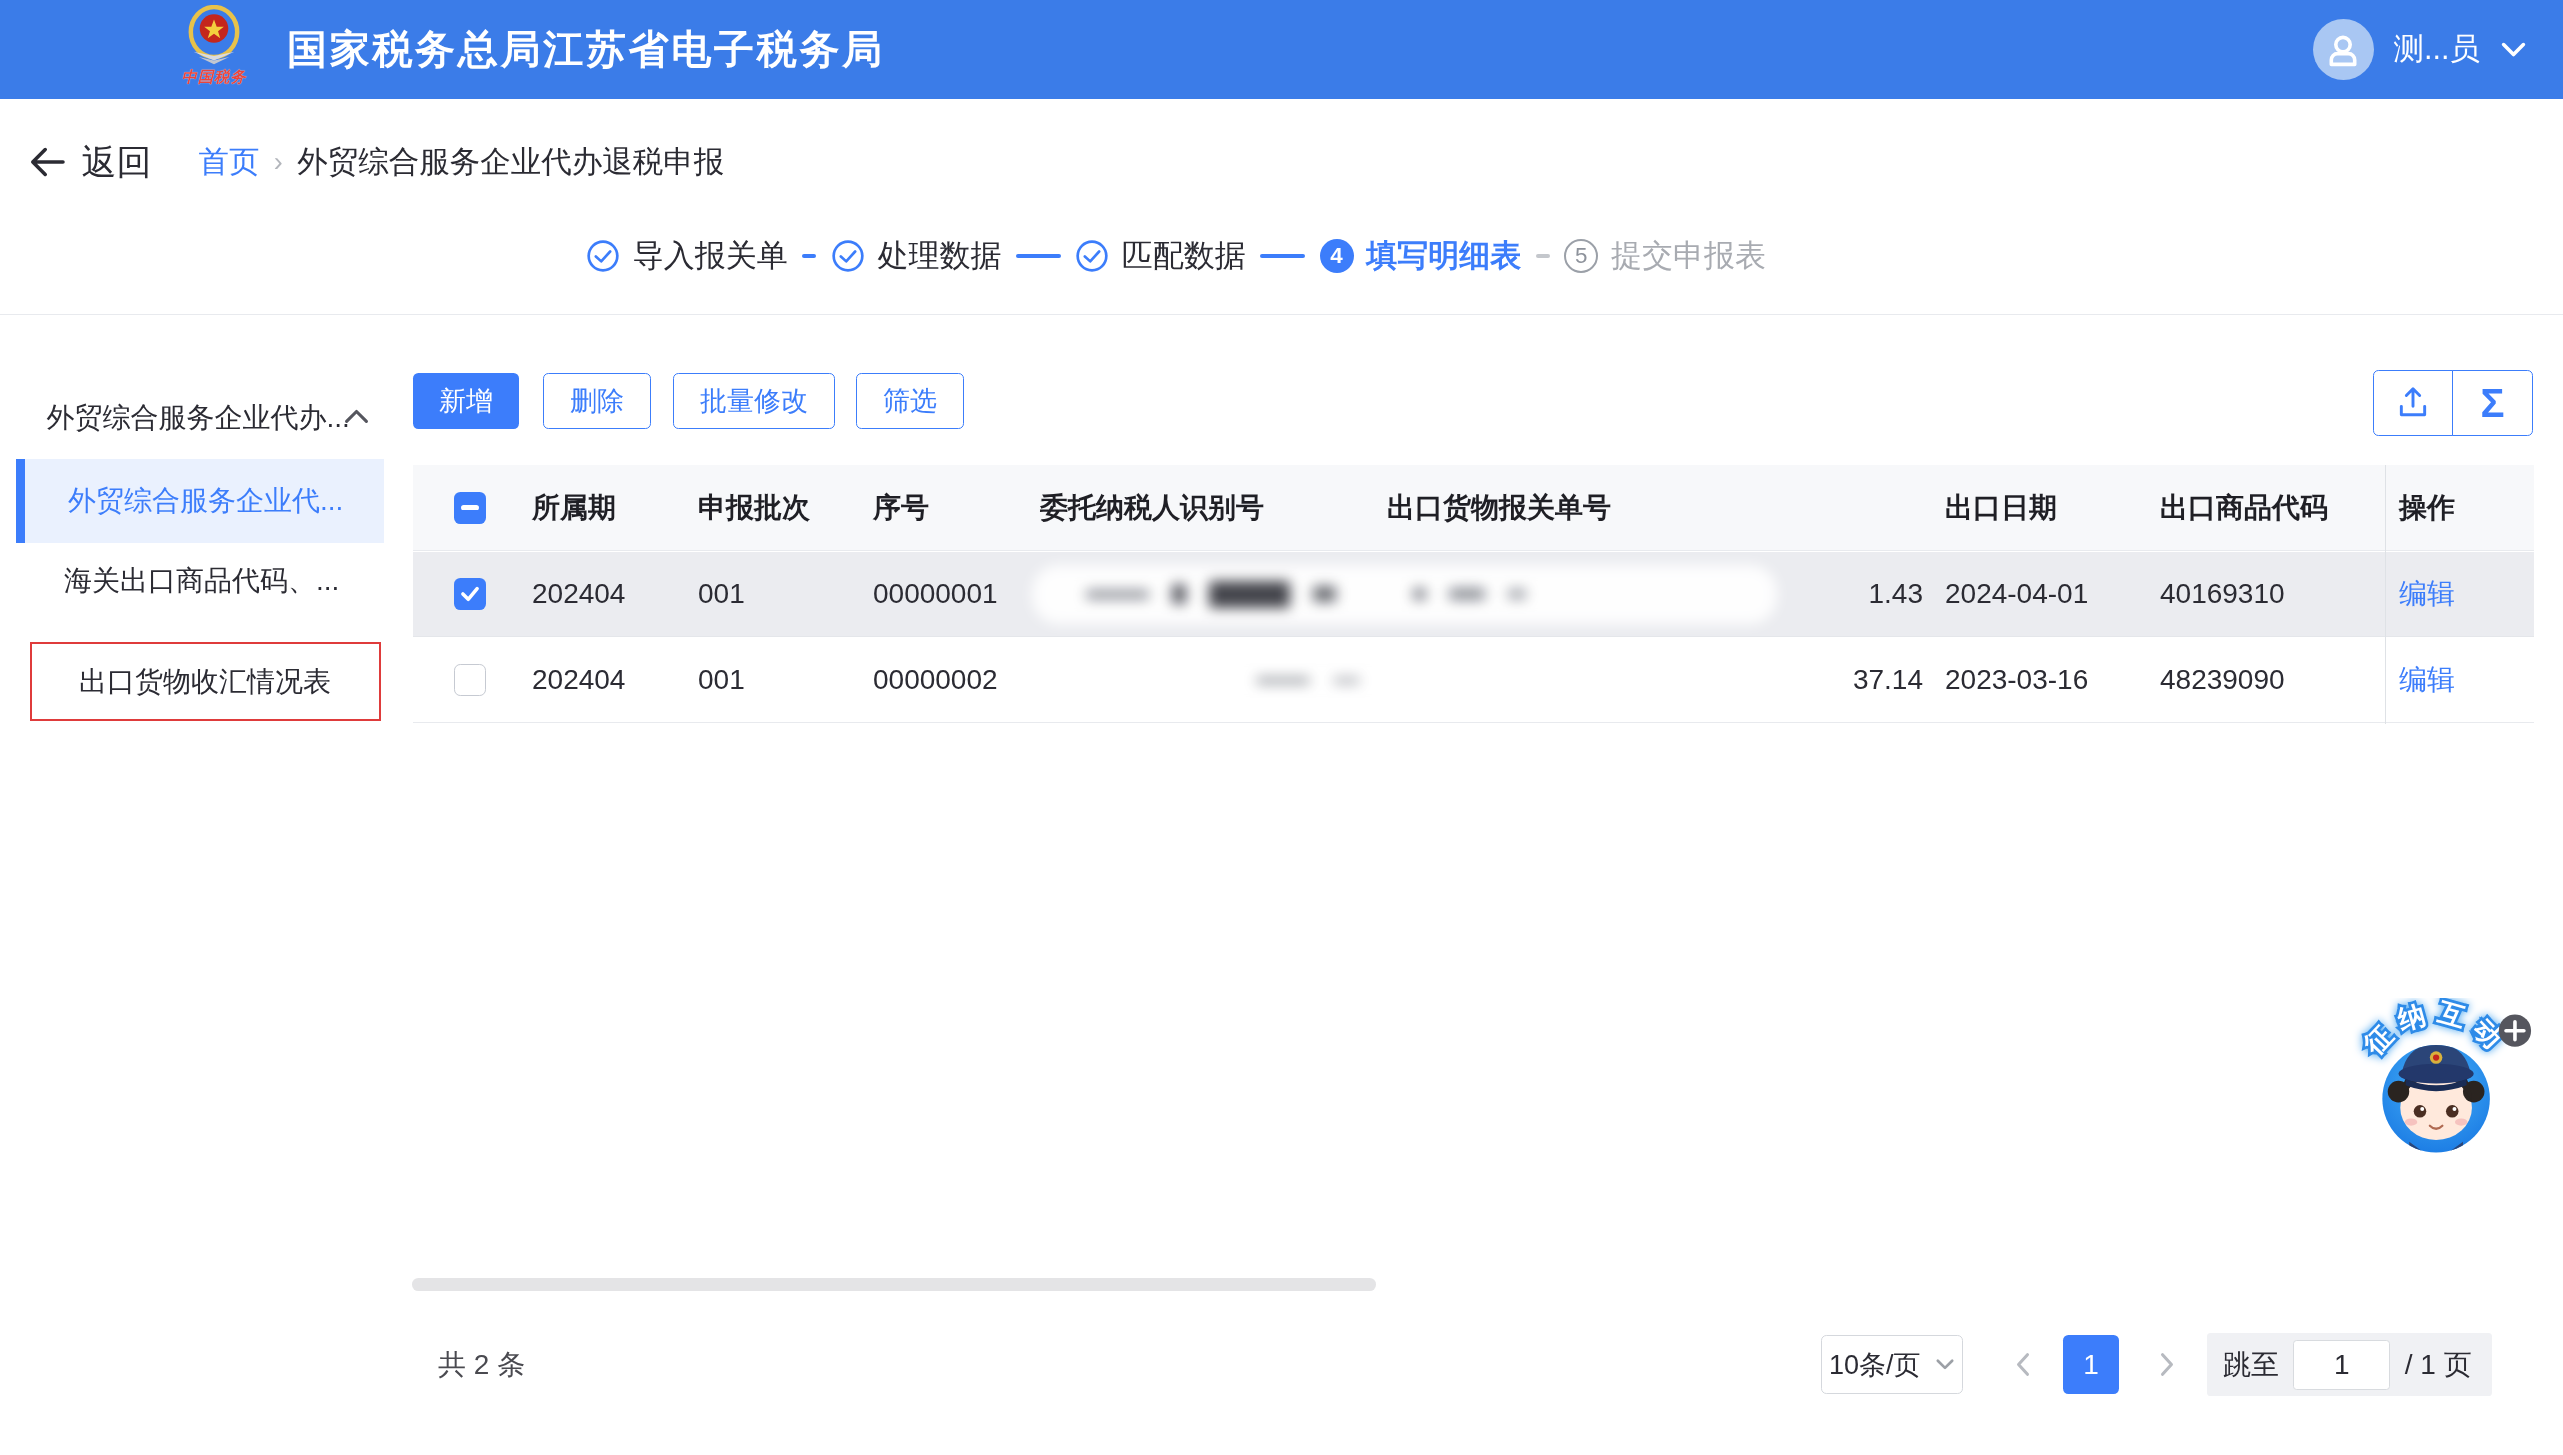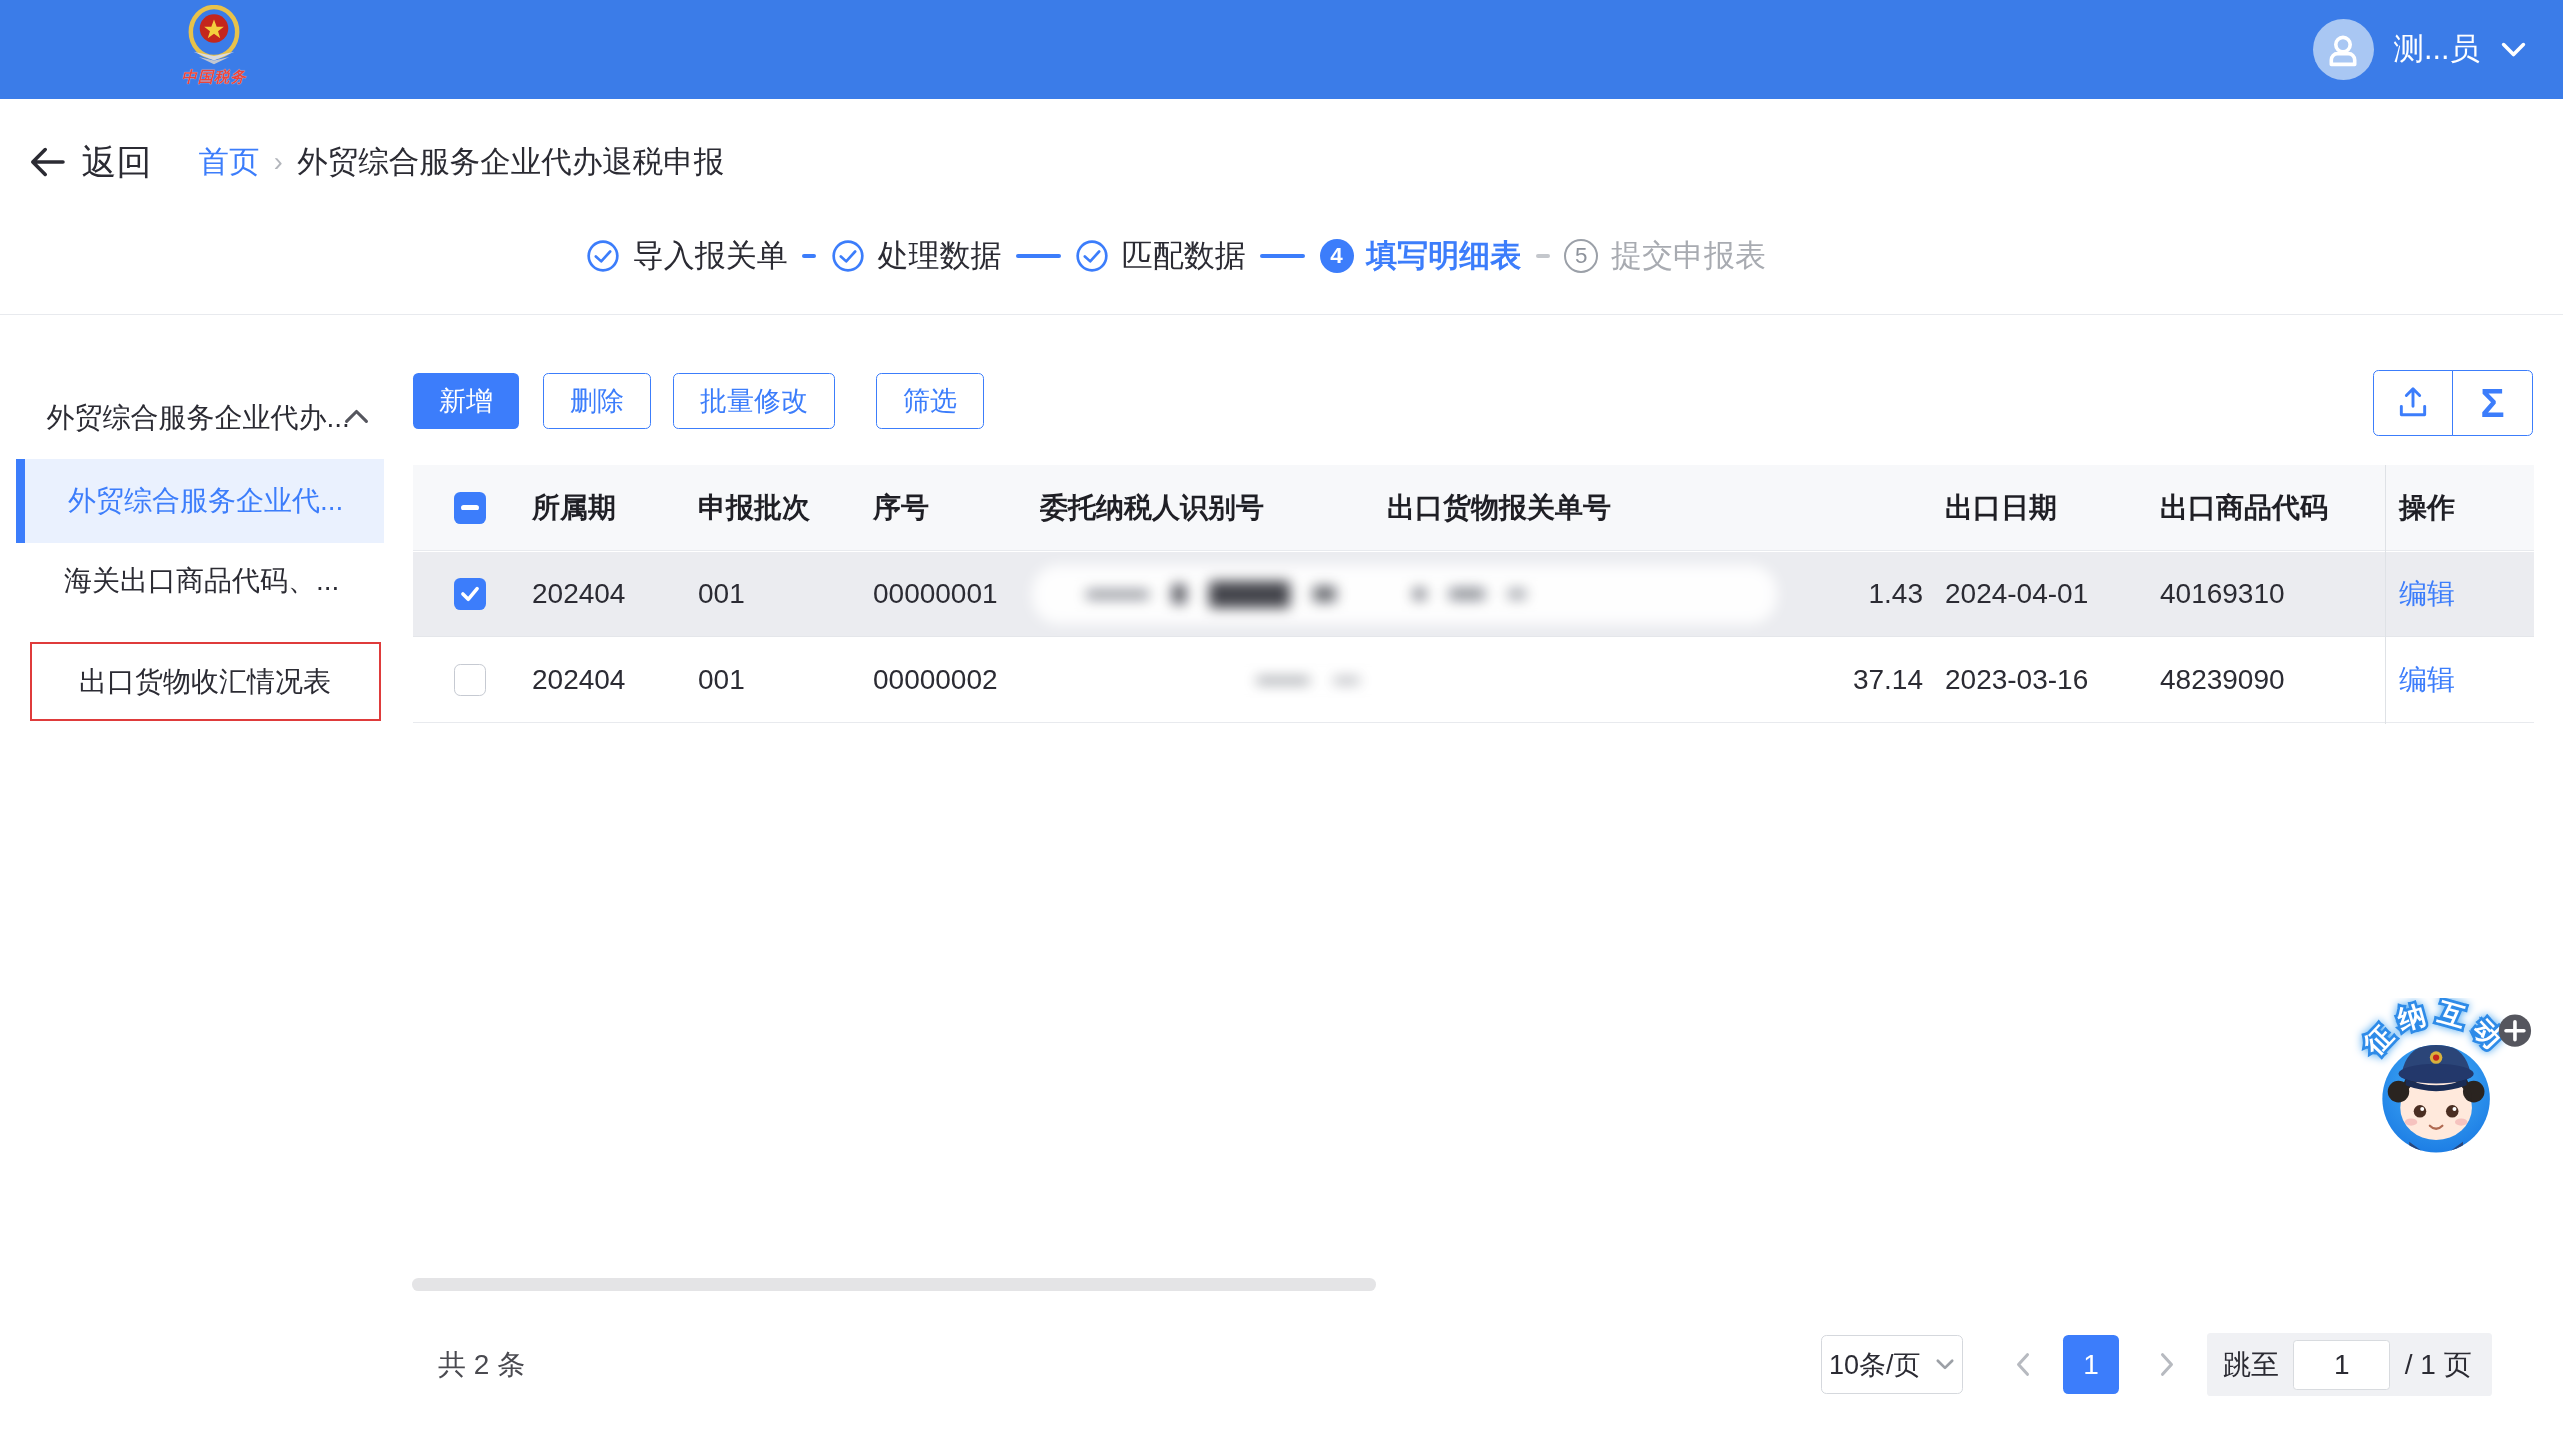--- a/index.html
+++ b/index.html
@@ -116,20 +116,21 @@
   <div class="abs emblem">
     <svg viewBox="0 0 74 70">
       <ellipse cx="37" cy="30" rx="26" ry="28" fill="none" stroke="#e8c24a" stroke-width="5"></ellipse>
       <circle cx="37" cy="26" r="16" fill="#c4261d"></circle>
       <polygon points="37,16 40,24 48,24 41.5,29 44,37 37,32 30,37 32.5,29 26,24 34,24" fill="#f3d03e"></polygon>
       <path d="M14 52 L37 62 L60 52 L37 57 Z" fill="#d8dbe2"></path>
       <path d="M20 58 L37 66 L54 58 L37 62 Z" fill="#c3c7d0"></path>
     </svg>
     <div class="emblem-caption">中国税务</div>
   </div>
+  <div class="abs app-title">国家税务总局江苏省电子税务局</div>
   <div class="abs userbox">
     <div class="avatar">
       <svg width="36" height="36" viewBox="0 0 40 40">
         <circle cx="20" cy="14" r="8" fill="none" stroke="#fff" stroke-width="4"></circle>
         <path d="M7 36 v-5 a7 7 0 0 1 7-7 h12 a7 7 0 0 1 7 7 v5 Z" fill="none" stroke="#fff" stroke-width="4" stroke-linejoin="round"></path>
       </svg>
     </div>
     <span class="user-name">测...员</span>
     <svg width="27" height="18" viewBox="0 0 30 20">
       <path d="M4 4 L15 15 L26 4" fill="none" stroke="#fff" stroke-width="4" stroke-linecap="round" stroke-linejoin="round"></path>
@@ -202,21 +203,21 @@
     <span class="lbl">海关出口商品代码、...</span>
   </div>
   <div class="side-item-boxed">
     <span class="lbl">出口货物收汇情况表</span>
   </div>
 </div>
 
 <div class="btn solid" style="left:413px;width:106px;">新增</div>
 <div class="btn ghost" style="left:543px;width:108px;">删除</div>
 <div class="btn ghost" style="left:673px;width:162px;">批量修改</div>
-<div class="btn ghost" style="left:856px;width:108px;margin-left:20px;">筛选</div>
+<div class="btn ghost" style="left:856px;width:108px;">筛选</div>
 
 <div class="abs iconbtn-group">
   <div class="iconbtn left">
     <svg width="40" height="40" viewBox="0 0 48 48">
       <path d="M10 28 v10 h28 v-10" fill="none" stroke="#3c7dfb" stroke-width="3.5" stroke-linecap="round" stroke-linejoin="round"></path>
       <path d="M24 28 V8 M16 15 L24 7 L32 15" fill="none" stroke="#3c7dfb" stroke-width="3.5" stroke-linecap="round" stroke-linejoin="round"></path>
     </svg>
   </div>
   <div class="iconbtn right">
     <span class="sigma">Σ</span>

